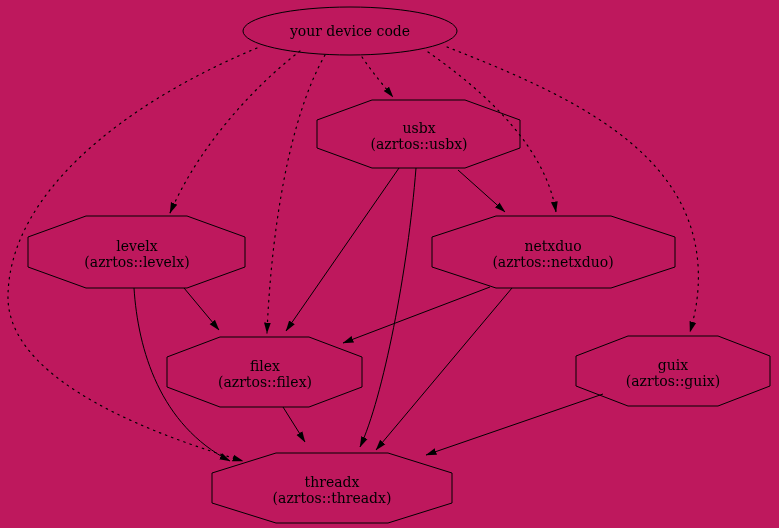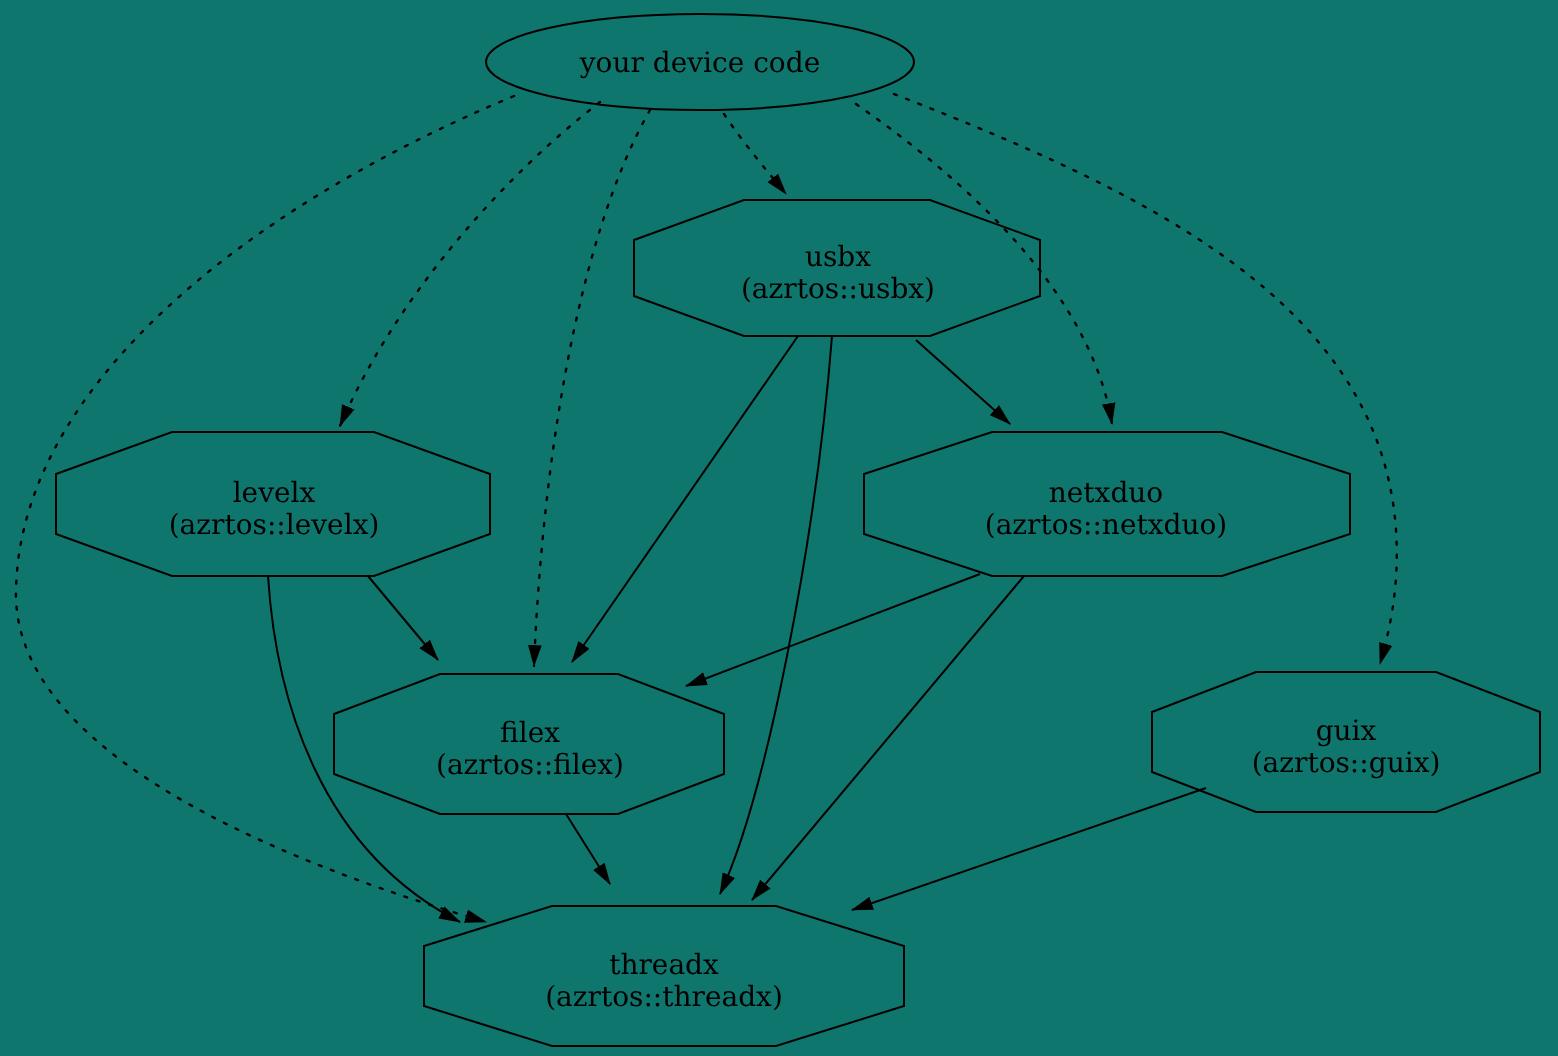--- a/index.html
+++ b/index.html
@@ -7,21 +7,21 @@
     padding: 0;
     background: #ffffff;
     width: 779px;
     height: 528px;
     overflow: hidden;
   }
   .canvas {
     position: relative;
     width: 779px;
     height: 528px;
-    background: #0f766e;
+    background: #be185d;
   }
   svg {
     display: block;
   }
   .node-shape {
     fill: none;
     stroke: #000000;
     stroke-width: 1;
   }
   .node-label {

